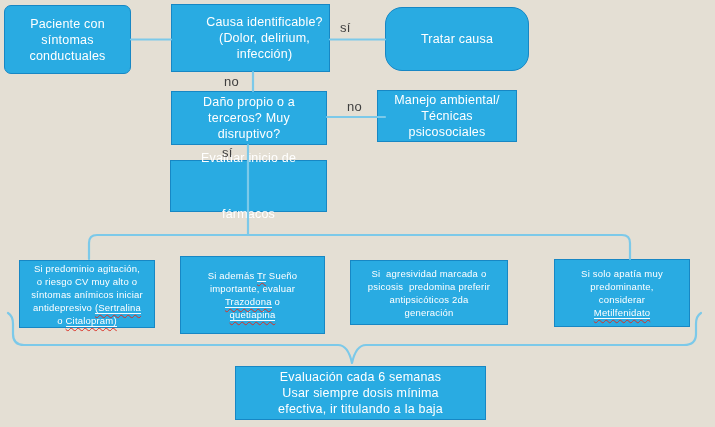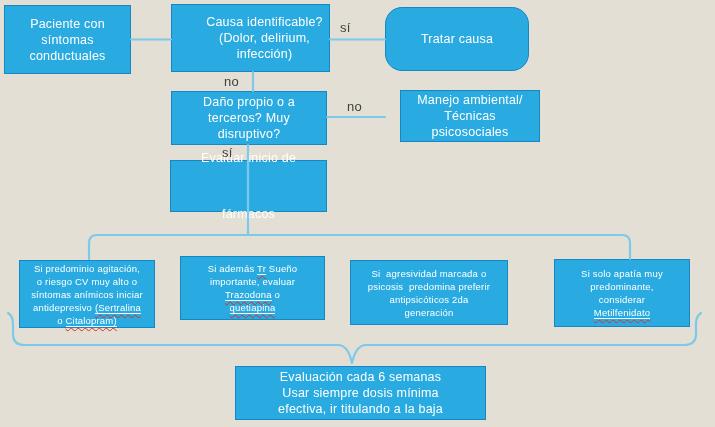--- a/index.html
+++ b/index.html
@@ -13,28 +13,28 @@
   .wire{fill:none;stroke:var(--connector);stroke-width:2.2;stroke-linecap:round;stroke-linejoin:round;}
   .node{position:absolute;z-index:2;background:var(--node-fill);border:1.5px solid var(--node-border);
         box-sizing:border-box;color:var(--node-text);display:flex;flex-direction:column;
         justify-content:center;align-items:center;text-align:center;letter-spacing:.2px;}
   .node .ln{line-height:16px;font-size:12.5px;white-space:pre;}
   .node.small .ln{line-height:13px;font-size:9.5px;}
   .ul{text-decoration-line:underline;text-decoration-style:wavy;text-decoration-color:var(--squiggle);
       text-decoration-thickness:1px;text-underline-offset:2.5px;border-bottom:1px solid rgba(255,255,255,.95);}
   .lbl{position:absolute;z-index:4;font-size:13px;color:var(--edge-label);letter-spacing:.3px;}
   
-  .n-paciente{left:4px;top:5px;width:127px;height:69px;}
+  .n-paciente{left:4px;top:5px;width:127px;height:69px;border-radius:7px;}
   .n-causa{left:171px;top:4px;width:159px;height:68px;padding-left:28px;}
   .n-tratar{left:385px;top:7px;width:144px;height:64px;border-radius:17px;}
   .n-dano{left:171px;top:91px;width:156px;height:54px;}
-  .n-manejo{left:400px;top:90px;width:140px;height:52px;}
+  .n-manejo{left:377px;top:90px;width:140px;height:52px;}
   .n-evaluar{left:170px;top:160px;width:157px;height:52px;gap:40px;}
   .n-agitacion{left:19px;top:260px;width:136px;height:68px;}
-  .n-sueno{left:180px;top:256px;width:145px;height:64px;}
+  .n-sueno{left:180px;top:256px;width:145px;height:78px;}
   .n-agresividad{left:350px;top:260px;width:158px;height:65px;}
   .n-apatia{left:554px;top:259px;width:136px;height:68px;}
   .n-final{left:235px;top:366px;width:251px;height:54px;}
   .lbl-si1{left:340px;top:20px;}
   .lbl-no1{left:224px;top:74px;}
   .lbl-no2{left:347px;top:99px;}
   .lbl-si2{left:222px;top:145px;}
 </style>
 </head>
 <body>

